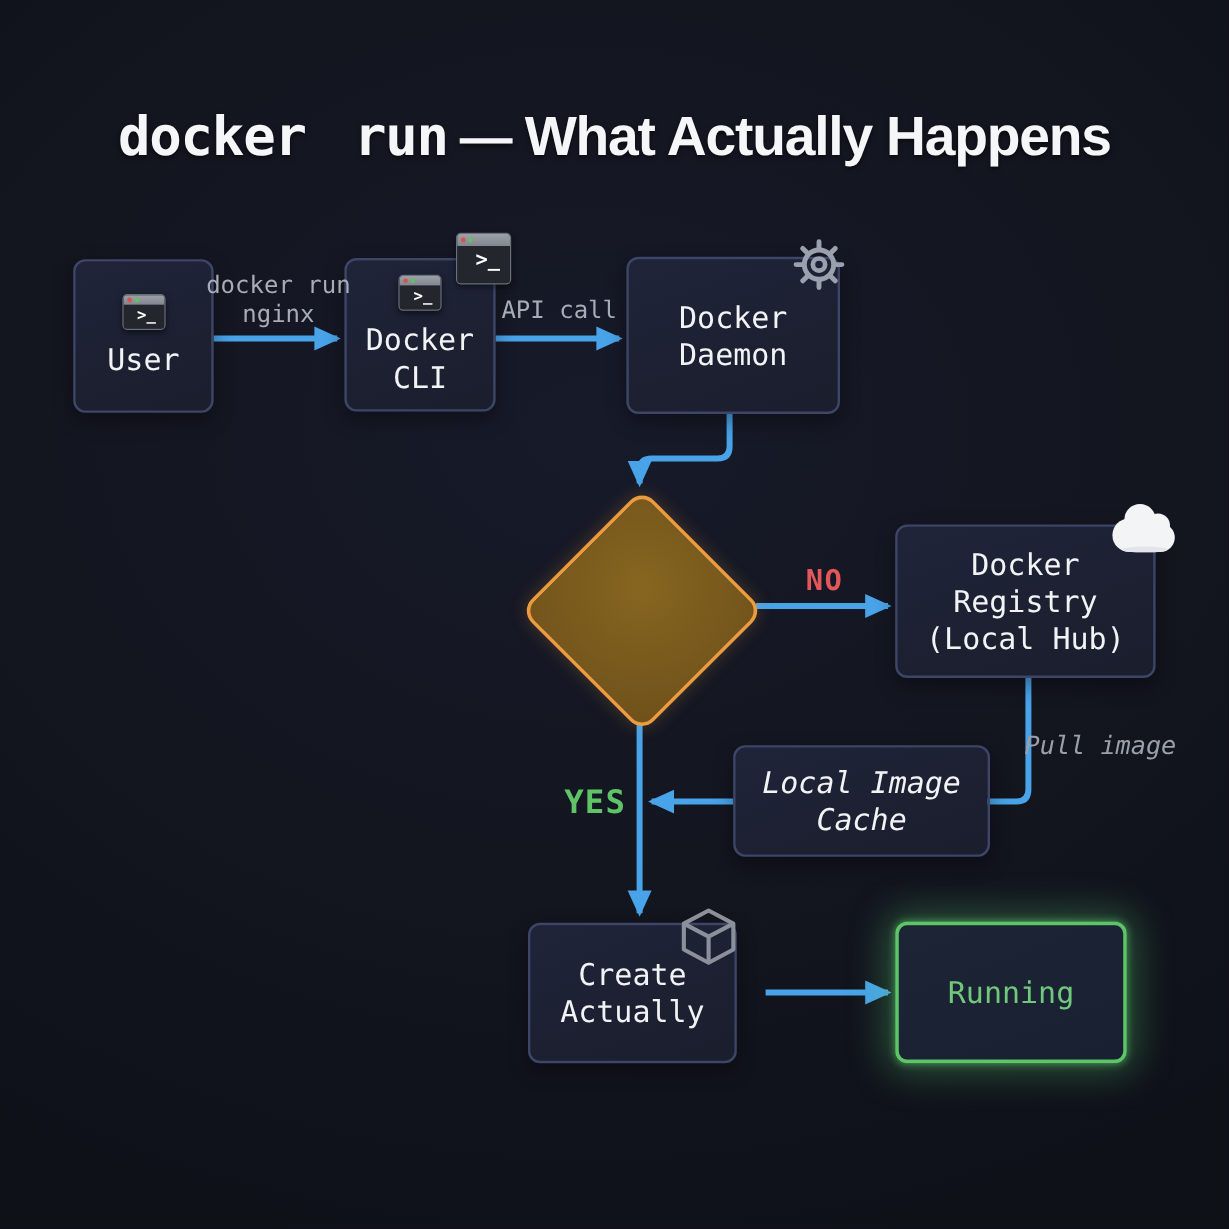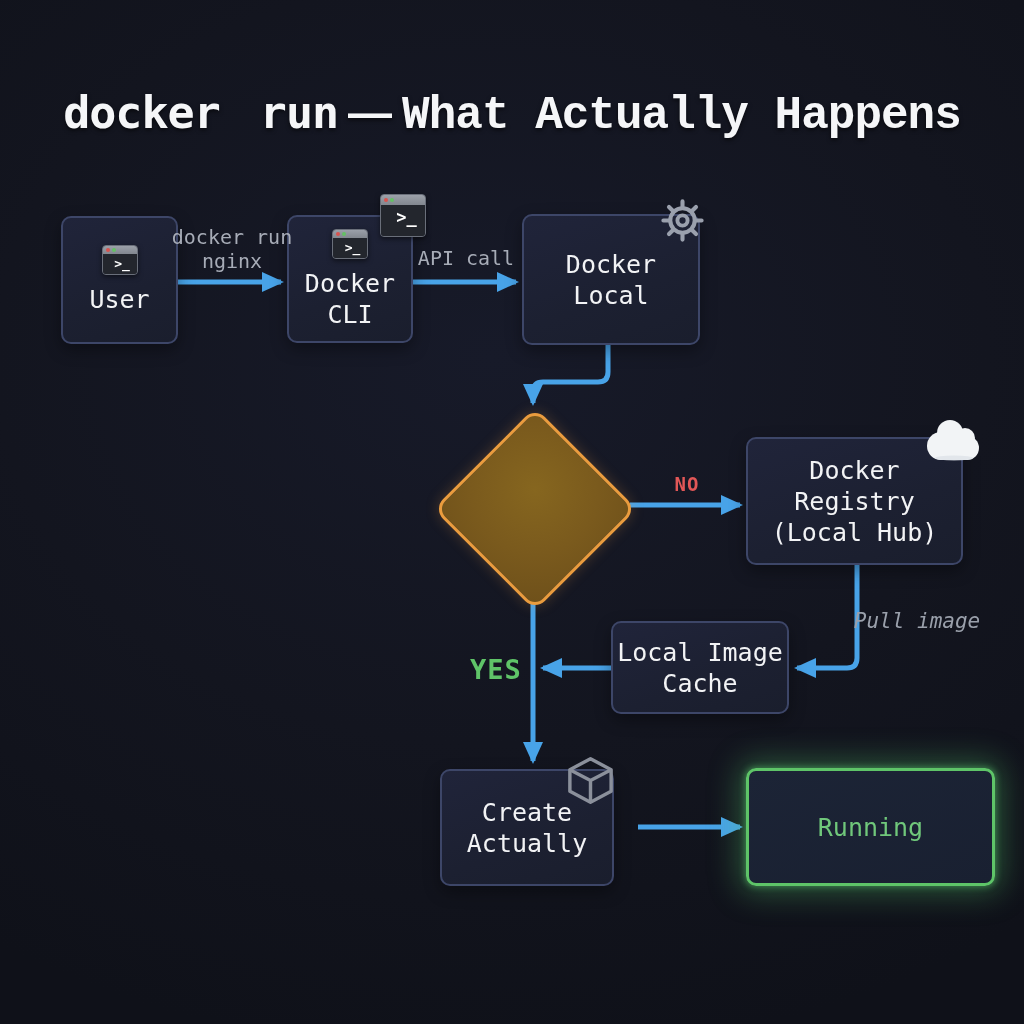--- a/index.html
+++ b/index.html
@@ -9,61 +9,61 @@
     font-family:"DejaVu Sans Mono", monospace;
   }
   
   .title{
     position:absolute;top:86px;left:0;width:100%;text-align:center;
     color:#f5f6f8;font-weight:bold;white-space:nowrap;
     text-shadow:0 2px 4px rgba(0,0,0,.6);
   }
   .title .code{font-family:"DejaVu Sans Mono",monospace;font-size:45px;word-spacing:14px;letter-spacing:-1px;}
   .title .sep{font-family:"Liberation Sans",sans-serif;font-size:44px;padding:0 10px;}
-  .title .rest{font-family:Liberation Mono, monospace;font-size:46px;letter-spacing:-1px;}
+  .title .rest{font-family:Liberation Sans, sans-serif;font-size:46px;letter-spacing:-1px;}
   
   svg.edges{position:absolute;top:0;left:0;width:1024px;height:1024px;}
   .edge{stroke:#48a3e8;stroke-width:5;fill:none;}
   
   .node{
     position:absolute;box-sizing:border-box;
     background:linear-gradient(160deg,#20243a 0%,#1c2031 60%,#1a1e2d 100%);
     border:2px solid #3d4668;border-radius:10px;
     color:#f2f3f5;display:flex;flex-direction:column;align-items:center;justify-content:center;
     font-size:25px;line-height:31px;text-align:center;
     box-shadow:0 6px 16px rgba(0,0,0,.35);
   }
   .node-user{left:61px;top:216px;width:117px;height:128px;}
   .node-cli{left:287px;top:215px;width:126px;height:128px;}
   .node-daemon{left:522px;top:214px;width:178px;height:131px;}
   .node-registry{left:746px;top:437px;width:217px;height:128px;}
-  .node-cache{left:611px;top:621px;width:178px;height:93px;}
+  .node-cache{left:611px;top:621px;width:214px;height:93px;font-style:italic;}
   .node-create{left:440px;top:769px;width:174px;height:117px;text-align:right;}
   .node-running{
-    left:746px;top:768px;width:249px;height:118px;
+    left:746px;top:768px;width:193px;height:118px;
     border:3px solid #5ec468;color:#70c87b;
     background:linear-gradient(160deg,#1c2436 0%,#192031 100%);
     box-shadow:0 0 30px 8px rgba(90,200,110,.35), 0 0 6px 1px rgba(90,200,110,.5);
   }
   
   .diamond{
     position:absolute;left:463px;top:437px;width:138px;height:138px;
     transform:rotate(45deg);border-radius:14px;
     background:radial-gradient(circle at 40% 40%, #86661f 0%, #7a5a1d 55%, #6e501a 100%);
     border:3px solid #ea9c3e;box-shadow:0 0 14px rgba(234,156,62,.25);
   }
   .diamond-text{
     position:absolute;left:432px;top:460px;width:200px;
     color:#f6f2e8;font-size:25px;line-height:32px;text-align:center;
   }
   
   .elabel{position:absolute;transform:translate(-50%,-50%);text-align:center;white-space:nowrap;}
   .lbl-gray{color:#a7acb7;font-size:20px;line-height:24px;}
   .lbl-pull{color:#9aa0ab;font-size:21px;font-style:italic;}
-  .lbl-no{color:#e25757;font-size:19px;font-weight:bold;letter-spacing:1px;padding-left:12px;}
+  .lbl-no{color:#e25757;font-size:24px;font-weight:bold;letter-spacing:1px;padding-left:12px;}
   .lbl-yes{color:#5fc468;font-size:27px;font-weight:bold;letter-spacing:1px;}
   .pos-user-cli{left:232px;top:249px;}
   .pos-api{left:466px;top:258px;}
   .pos-no{left:681px;top:484px;}
   .pos-pull{left:917px;top:621px;}
   .pos-yes{left:496px;top:669px;}
   
   .term-icon{
     box-sizing:border-box;background:#303440;border:1px solid #6a6f7a;border-radius:4px;
     overflow:hidden;box-shadow:0 2px 5px rgba(0,0,0,.5);display:flex;flex-direction:column;
@@ -141,21 +141,21 @@
     <svg class="gear-icon" viewBox="0 0 48 48" fill="none">
       <g stroke="#9aa0ad" stroke-width="4.2" stroke-linecap="round">
         <circle cx="24" cy="24" r="12.5"></circle>
         <circle cx="24" cy="24" r="5.2" stroke-width="4"></circle>
         <path d="M24 4.5 V10 M24 38 V43.5 M4.5 24 H10 M38 24 H43.5
                  M10.2 10.2 L14.1 14.1 M33.9 33.9 L37.8 37.8
                  M37.8 10.2 L33.9 14.1 M14.1 33.9 L10.2 37.8"></path>
       </g>
     </svg>
     <div>Docker</div>
-    <div>Local</div>
+    <div>Daemon</div>
   </div>
 
   <div class="diamond"></div>
 
   <div class="node node-registry">
     <svg class="cloud-icon" viewBox="0 0 66 48">
       <g fill="#f2f4f6">
         <circle cx="21" cy="30" r="14"></circle>
         <circle cx="30" cy="17" r="13"></circle>
         <circle cx="45" cy="22" r="10"></circle>

